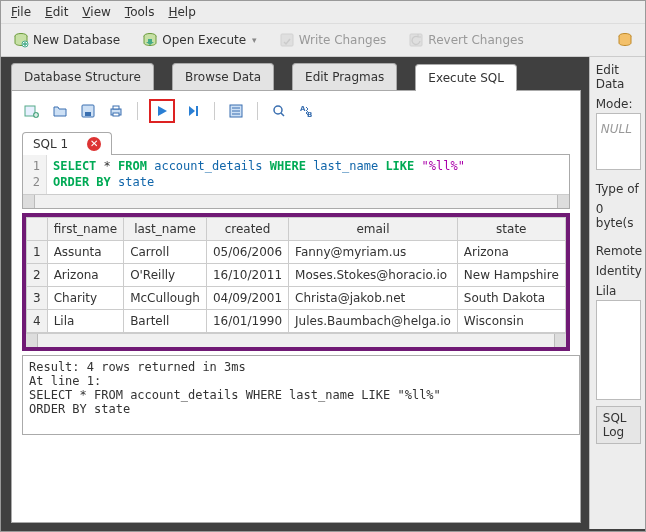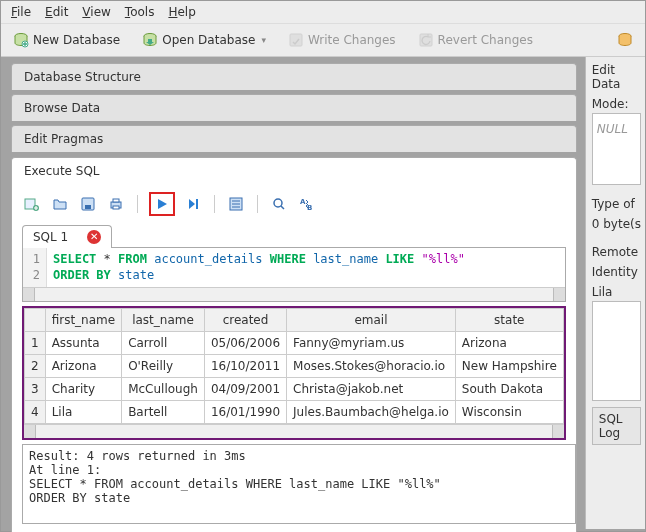--- a/index.html
+++ b/index.html
@@ -1,33 +1,33 @@
 <!DOCTYPE html>
 <html><head>
 <meta charset="utf-8">
 <style>
 * { box-sizing: border-box; margin: 0; padding: 0; }
 body { font-family: "DejaVu Sans", Arial, sans-serif; font-size: 12px; color: #333; background: #f5f5f5; width: 646px; height: 532px; overflow: hidden; }
-.window { border: 1px solid #999; background: #a3a3a3; height: 100%; }
+.window { border: 1px solid #999; background: #404040; height: 100%; }
 .menubar { display: flex; gap: 14px; padding: 4px 10px; background: #ededed; border-bottom: 1px solid #ddd; }
 .menubar span { cursor: default; }
 .menubar span u { text-decoration: underline; }
 .toolbar { display: flex; gap: 14px; padding: 6px 8px; border-bottom: 1px solid #ccc; background: #ededed; align-items: center; }
 .tbtn { display: flex; align-items: center; gap: 4px; padding: 2px 4px; font-size: 12px; }
 .tbtn.disabled { color: #999; }
 .dropdown-arrow { font-size: 9px; color: #888; margin-left: 2px; }
 .body-row { display: flex; height: calc(100% - 58px); }
 .main-col { flex: 0 0 580px; display: flex; flex-direction: column; }
 .right-col { flex: 1; border-left: 1px solid #bbb; padding: 6px 4px 0 6px; background: #ededed; overflow: hidden; }
 .right-col .hdr { font-size: 12px; margin-bottom: 6px; }
 .right-col .lbl { font-size: 12px; margin: 6px 0 2px 0; }
-.right-col .nullbox { border: 1px solid #bbb; background: #fff; color: #999; font-style: italic; padding: 8px 4px; height: 72px; margin-bottom: 12px; }
+.right-col .nullbox { border: 1px solid #bbb; background: #fff; color: #999; font-style: italic; padding: 8px 4px; height: 57px; margin-bottom: 12px; }
 .right-col .listbox { border: 1px solid #bbb; background: #fff; height: 100px; }
 .right-col .log-hdr { border: 1px solid #bbb; background: #e6e6e6; padding: 4px 6px; margin-top: 6px; }
-.tabbar { display: flex; padding: 6px 6px 0 10px; gap: 4px; flex-direction: column; }
+.tabbar { display: flex; padding: 6px 6px 0 10px; gap: 16px; }
 .tab { padding: 6px 12px; border: 1px solid #aaa; border-bottom: none; background: #e3e3e3; margin-right: 2px; border-radius: 4px 4px 0 0; font-size: 12px; }
 .tab.active { background: #fff; position: relative; top: 1px; }
 .tabcontent { border: 1px solid #aaa; margin: 0 8px 6px 10px; background: #fff; flex: 1; display: flex; flex-direction: column; }
 .sql-toolbar { display: flex; gap: 8px; padding: 8px 10px; align-items: center; }
 .icon-btn { width: 20px; height: 20px; display: flex; align-items: center; justify-content: center; }
 .run-box { border: 2px solid #d22; padding: 1px 2px; width: 26px; height: 24px; display: flex; align-items: center; justify-content: center; }
 .sep { width: 1px; height: 18px; background: #ccc; margin: 0 3px; }
 svg { display: block; }
 .sub-tabbar { display: flex; padding: 0 10px; }
 .sub-tab { border: 1px solid #aaa; border-bottom: none; background: #fff; padding: 4px 10px 4px 10px; border-radius: 4px 4px 0 0; display: flex; align-items: center; gap: 19px; font-size: 12px; position: relative; top: 1px; }
@@ -36,21 +36,21 @@
 .editor-body { display: flex; font-family: "DejaVu Sans Mono", monospace; font-size: 12px; }
 .gutter { background: #f3f3f3; color: #888; text-align: right; padding: 4px 6px 4px 4px; border-right: 1px solid #ddd; min-width: 24px; }
 .gutter div { line-height: 1.3; }
 .code { padding: 4px 6px; white-space: pre; line-height: 1.3; }
 .kw { color: #0a5; font-weight: bold; }
 .ident { color: #16a; }
 .str { color: #a0a; }
 .hscroll { height: 14px; background: #f0f0f0; border-top: 1px solid #ccc; position: relative; }
 .hscroll .thumbl { position: absolute; left: 0; top: 0; bottom: 0; width: 12px; background: #ddd; border-right: 1px solid #bbb; }
 .hscroll .thumbr { position: absolute; right: 0; top: 0; bottom: 0; width: 12px; background: #ddd; border-left: 1px solid #bbb; }
-.results-frame { border: 2px solid #701a75; margin: 0 10px 4px 10px; overflow: hidden; }
+.results-frame { border: 4px solid #701a75; margin: 0 10px 4px 10px; overflow: hidden; }
 table.results { width: 100%; border-collapse: collapse; font-size: 12px; }
 table.results th, table.results td { border: 1px solid #ccc; padding: 4px 6px; text-align: left; white-space: nowrap; }
 table.results th { background: #f1f1f1; font-weight: normal; text-align: center; }
 table.results th.rowhdr, table.results td.rowhdr { background: #f1f1f1; width: 20px; text-align: center; }
 .log-frame { border: 1px solid #aaa; margin: 0 0 8px 10px; padding: 4px 6px; font-family: "DejaVu Sans Mono", monospace; font-size: 12px; background: #fff; height: 80px; overflow: hidden; white-space: pre; }
 </style>
 </head>
 <body>
 
 <div class="window">
@@ -71,21 +71,21 @@
           <path d="M12 10v4M10 12h4" stroke="#4a8" stroke-width="1.3"></path>
         </svg>
       <span>New Database</span>
     </div>
     <div class="tbtn">
       <svg width="16" height="16" viewBox="0 0 16 16">
           <ellipse cx="8" cy="4" rx="6" ry="2.5" fill="#c7e0a5" stroke="#6a9b3a"></ellipse>
           <path d="M2 4v7c0 1.4 2.7 2.5 6 2.5s6-1.1 6-2.5V4" fill="#c7e0a5" stroke="#6a9b3a"></path>
           <path d="M8 13l4-3h-2v-3H6v3H4z" fill="#4a8"></path>
         </svg>
-      <span>Open Database</span>
+      <span>Open Execute</span>
       <span class="dropdown-arrow">▾</span>
     </div>
     <div class="tbtn disabled">
       <svg width="16" height="16" viewBox="0 0 16 16" opacity="0.4">
           <rect x="2" y="2" width="12" height="12" rx="1" fill="#ccc" stroke="#aaa"></rect>
           <path d="M5 10l2 2 4-5" stroke="#999" fill="none" stroke-width="1.5"></path>
         </svg>
       <span>Write Changes</span>
     </div>
     <div class="tbtn disabled">

